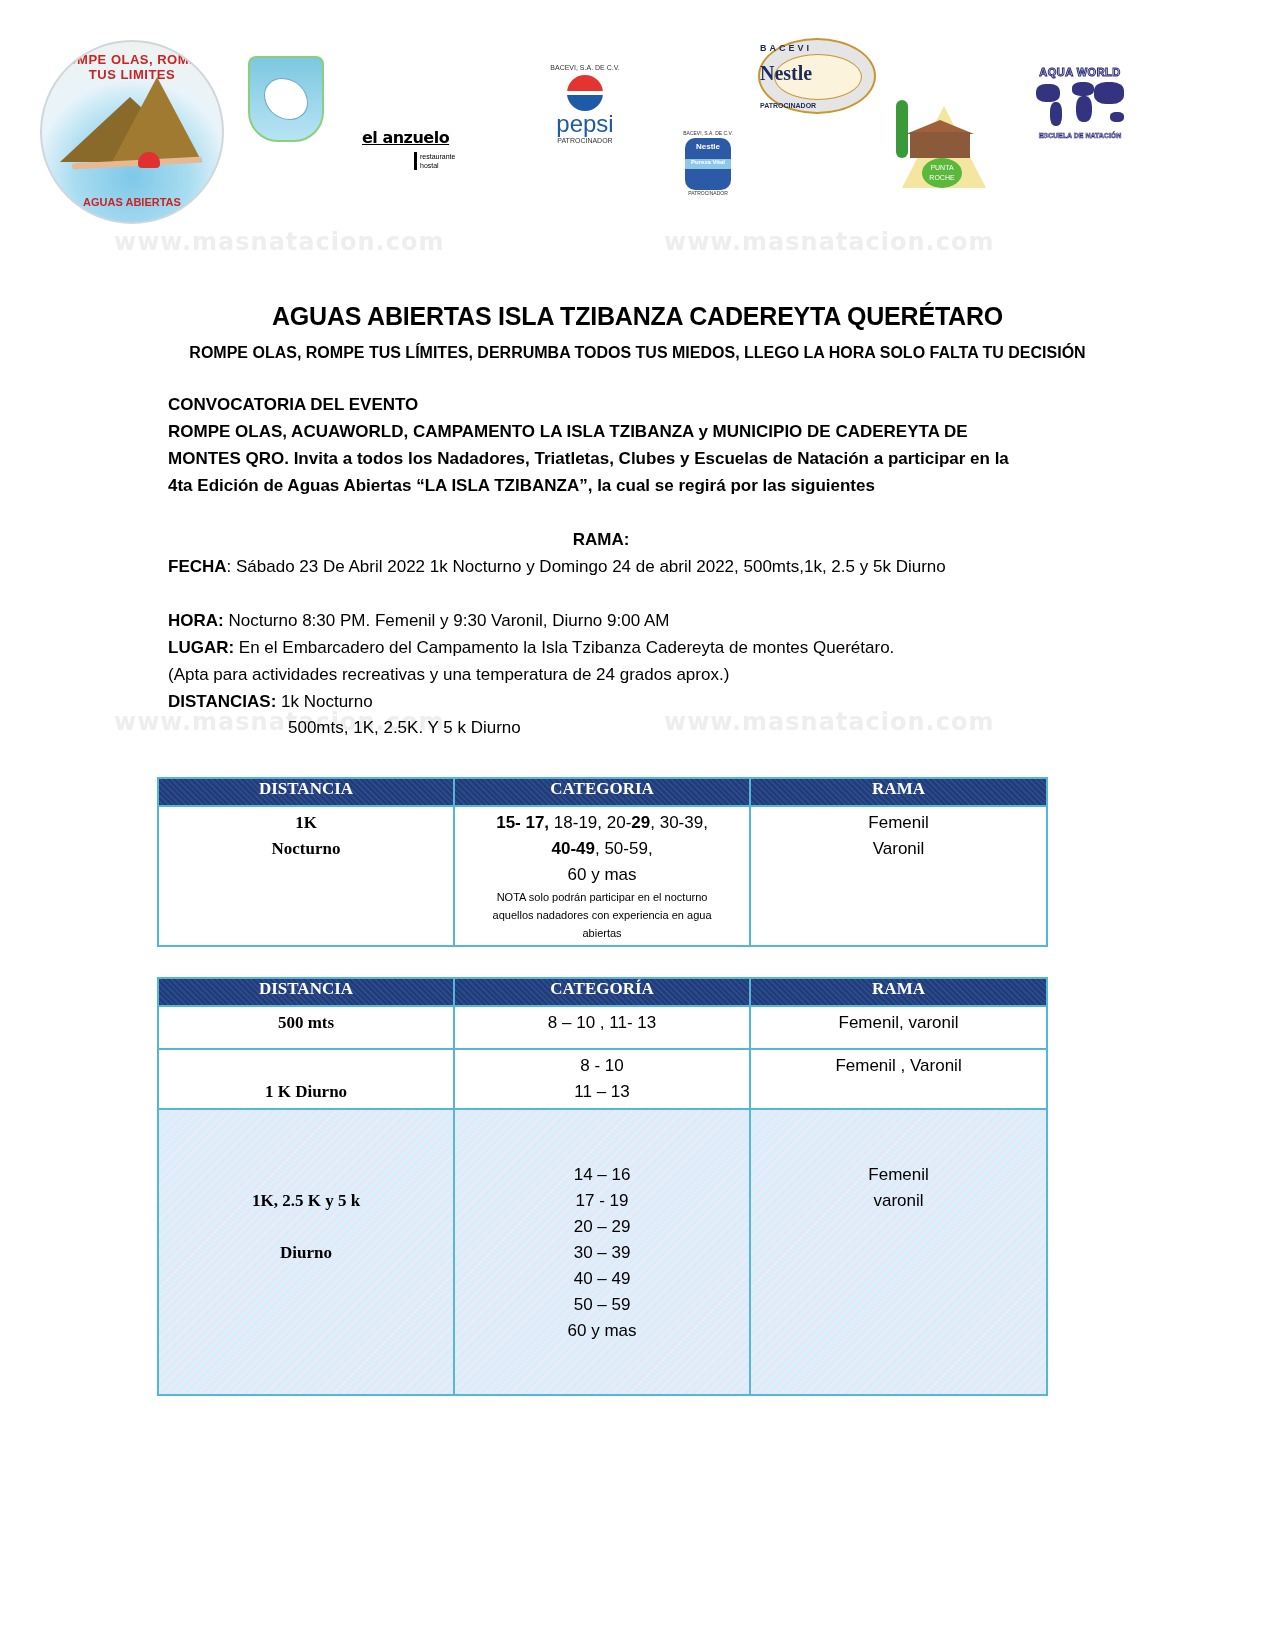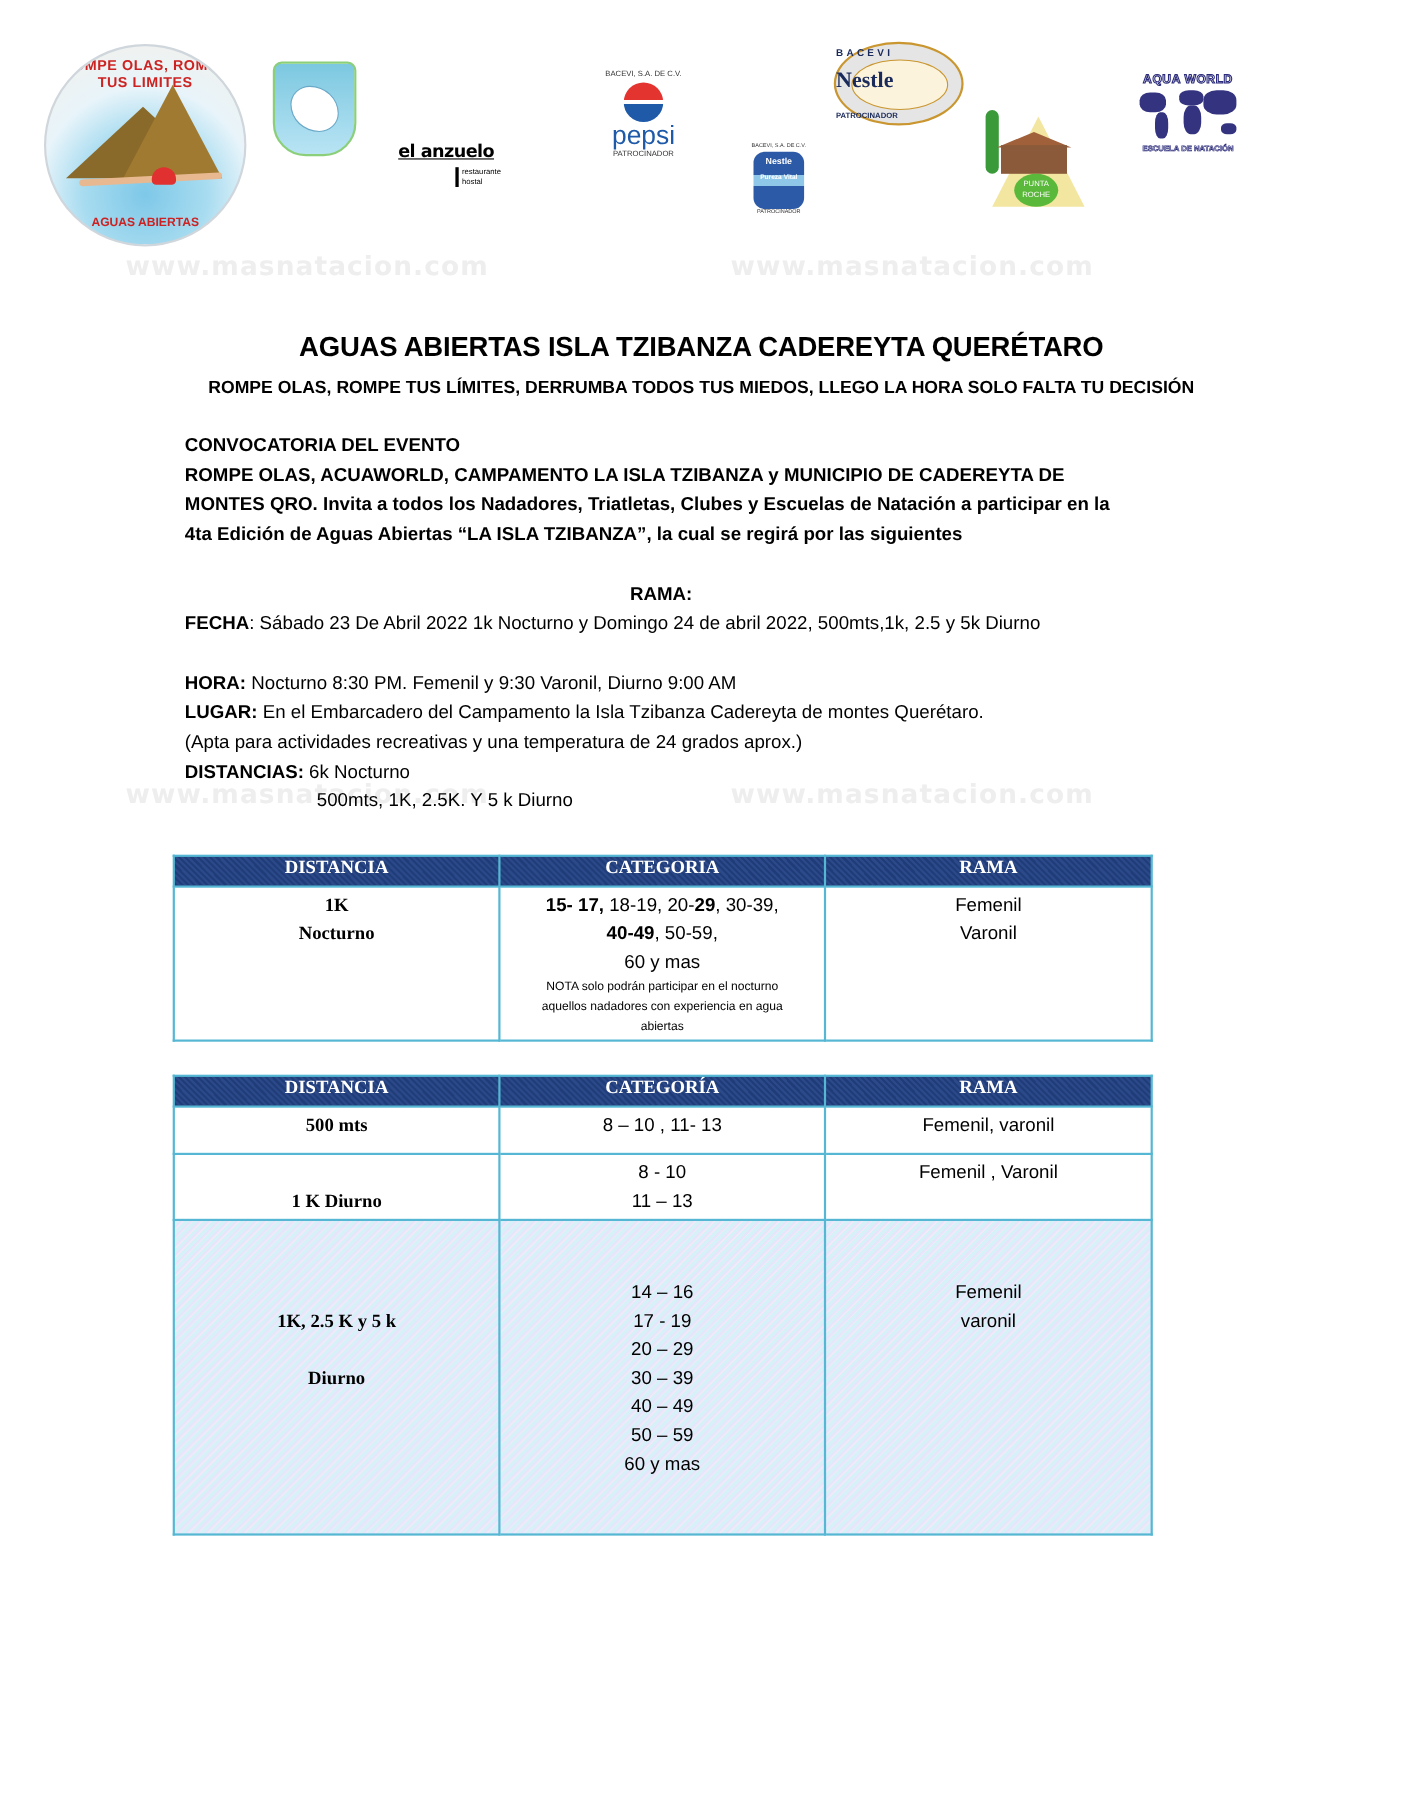--- a/index.html
+++ b/index.html
@@ -148,21 +148,21 @@
 <div class="abs slogan">ROMPE OLAS, ROMPE TUS LÍMITES, DERRUMBA TODOS TUS MIEDOS, LLEGO LA HORA SOLO FALTA TU DECISIÓN</div>
 
 <div class="abs body-text bold" style="top:391px;">CONVOCATORIA DEL EVENTO</div>
 <div class="abs body-text bold" style="top:418px;width:870px;"><span>ROMPE OLAS, ACUAWORLD, CAMPAMENTO LA ISLA TZIBANZA y MUNICIPIO DE CADEREYTA DE MONTES QRO.</span><span> Invita a todos los Nadadores, Triatletas, Clubes y Escuelas de Natación a participar en la </span><span>4ta</span><span> Edición de Aguas Abiertas “LA ISLA TZIBANZA”, la cual se regirá por las siguientes</span></div>
 <div class="abs body-text bold center" style="top:526px;left:168px;width:866px;">RAMA:</div>
 
 <div class="abs body-text" style="top:553px;width:860px;"><span class="bold">FECHA</span><span>: Sábado 23 De Abril 2022 1k Nocturno y Domingo 24 de abril 2022, 500mts,1k, 2.5 y 5k Diurno</span></div>
 <div class="abs body-text" style="top:607px;"><span class="bold">HORA:</span><span> Nocturno 8:30 PM. Femenil y 9:30 Varonil, Diurno 9:00 AM</span></div>
 <div class="abs body-text" style="top:634px;"><span class="bold">LUGAR:</span><span> En el Embarcadero del Campamento la Isla Tzibanza Cadereyta de montes Querétaro.</span></div>
 <div class="abs body-text" style="top:661px;">(Apta para actividades recreativas y una temperatura de 24 grados aprox.)</div>
-<div class="abs body-text" style="top:688px;"><span class="bold">DISTANCIAS:</span><span> 6k Nocturno</span></div>
+<div class="abs body-text" style="top:688px;"><span class="bold">DISTANCIAS:</span><span> 1k Nocturno</span></div>
 <div class="abs body-text" style="top:714px;left:288px;">500mts, 1K, 2.5K. Y 5 k Diurno</div>
 
 <table class="sched" style="top:777px;">
   <colgroup>
       <col style="width:33.3%">
       <col style="width:33.3%">
       <col style="width:33.4%">
     </colgroup>
   <tbody>
       <tr>

